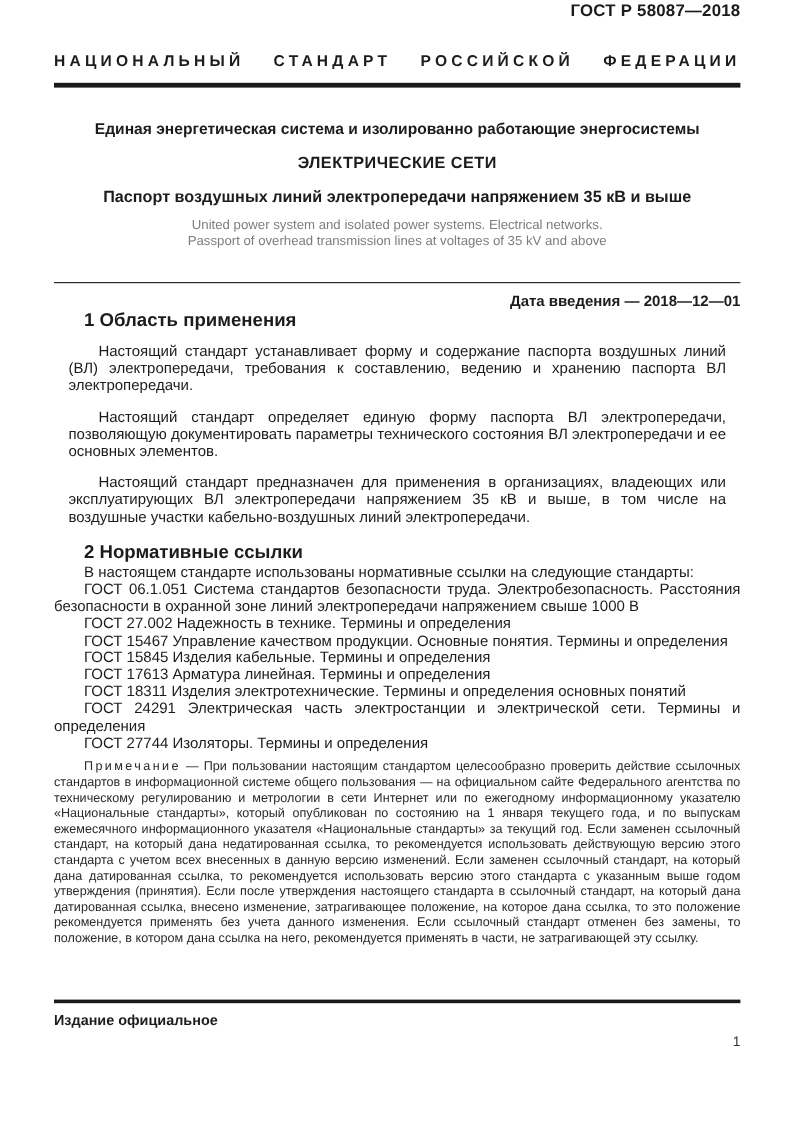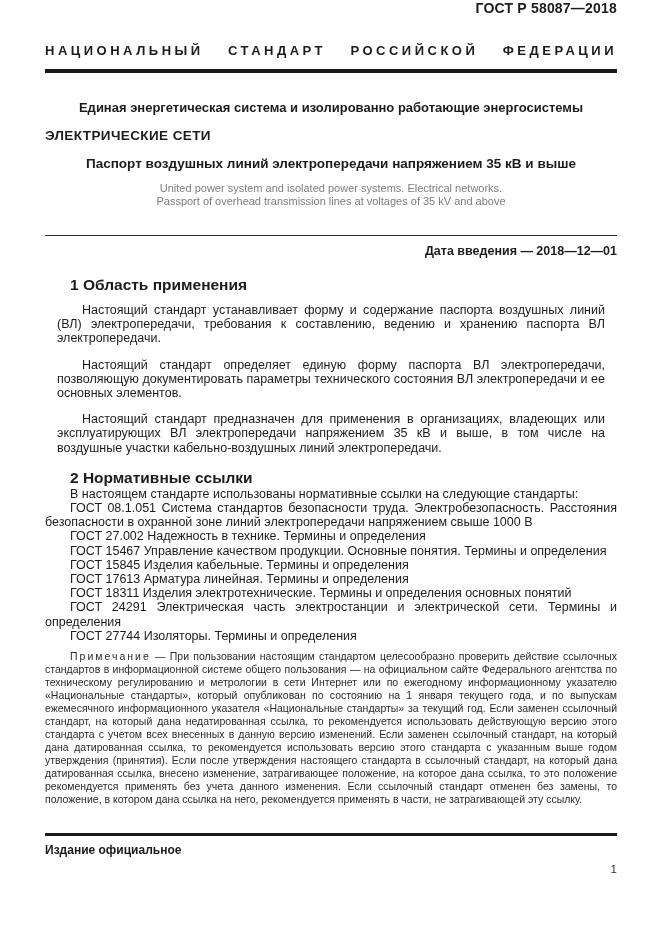--- a/index.html
+++ b/index.html
@@ -48,21 +48,21 @@
   }
   .title-system {
     margin-top: 27px;
     text-align: center;
     font-weight: bold;
     font-size: 13px;
     line-height: 16px;
   }
   .title-main {
     margin-top: 12px;
-    text-align: left;
+    text-align: center;
     font-weight: bold;
     font-size: 13.5px;
     line-height: 16px;
     letter-spacing: 0.4px;
   }
   .title-sub {
     margin-top: 12px;
     text-align: center;
     font-weight: bold;
     font-size: 13.5px;
@@ -87,21 +87,21 @@
     font-size: 12.5px;
     line-height: 15px;
   }
   .section-heading {
     font-size: 15.5px;
     font-weight: bold;
     line-height: 18px;
     margin: 0;
     padding-left: 25px;
   }
-  .h1-scope { margin-top: 17px; }
+  .h1-scope { }
   .h2-refs  { margin-top: 14px; }
   .para {
     margin: 12px;
     font-size: 12.5px;
     line-height: 14.2px;
     text-align: justify;
     text-indent: 25px;
   }
   .para.first { margin-top: 9px; }
   .ref-intro {
@@ -175,21 +175,21 @@
 
   <h2 class="section-heading h1-scope">1 Область применения</h2>
 
   <p class="para first">Настоящий стандарт устанавливает форму и содержание паспорта воздушных линий (ВЛ) электропередачи, требования к составлению, ведению и хранению паспорта ВЛ электропередачи.</p>
   <p class="para">Настоящий стандарт определяет единую форму паспорта ВЛ электропередачи, позволяющую документировать параметры технического состояния ВЛ электропередачи и ее основных элементов.</p>
   <p class="para">Настоящий стандарт предназначен для применения в организациях, владеющих или эксплуатирующих ВЛ электропередачи напряжением 35 кВ и выше, в том числе на воздушные участки кабельно-воздушных линий электропередачи.</p>
 
   <h2 class="section-heading h2-refs">2 Нормативные ссылки</h2>
 
   <p class="ref-item ref-intro">В настоящем стандарте использованы нормативные ссылки на следующие стандарты:</p>
-  <p class="ref-item">ГОСТ 08.1.051 Система стандартов безопасности труда. Электробезопасность. Расстояния безопасности в охранной зоне линий электропередачи напряжением свыше 1000 В</p>
+  <p class="ref-item">ГОСТ 06.1.051 Система стандартов безопасности труда. Электробезопасность. Расстояния безопасности в охранной зоне линий электропередачи напряжением свыше 1000 В</p>
   <p class="ref-item">ГОСТ 27.002 Надежность в технике. Термины и определения</p>
   <p class="ref-item">ГОСТ 15467 Управление качеством продукции. Основные понятия. Термины и определения</p>
   <p class="ref-item">ГОСТ 15845 Изделия кабельные. Термины и определения</p>
   <p class="ref-item">ГОСТ 17613 Арматура линейная. Термины и определения</p>
   <p class="ref-item">ГОСТ 18311 Изделия электротехнические. Термины и определения основных понятий</p>
   <p class="ref-item">ГОСТ 24291 Электрическая часть электростанции и электрической сети. Термины и определения</p>
   <p class="ref-item">ГОСТ 27744 Изоляторы. Термины и определения</p>
 
   <p class="note"><span class="note-label">Примечание</span> <span>— При пользовании настоящим стандартом целесообразно проверить действие ссылочных стандартов в информационной системе общего пользования — на официальном сайте Федерального агентства по техническому регулированию и метрологии в сети Интернет или по ежегодному информационному указателю «Национальные стандарты», который опубликован по состоянию на 1 января текущего года, и по выпускам ежемесячного информационного указателя «Национальные стандарты» за текущий год. Если заменен ссылочный стандарт, на который дана недатированная ссылка, то рекомендуется использовать действующую версию этого стандарта с учетом всех внесенных в данную версию изменений. Если заменен ссылочный стандарт, на который дана датированная ссылка, то рекомендуется использовать версию этого стандарта с указанным выше годом утверждения (принятия). Если после утверждения настоящего стандарта в ссылочный стандарт, на который дана датированная ссылка, внесено изменение, затрагивающее положение, на которое дана ссылка, то это положение рекомендуется применять без учета данного изменения. Если ссылочный стандарт отменен без замены, то положение, в котором дана ссылка на него, рекомендуется применять в части, не затрагивающей эту ссылку.</span></p>
 

